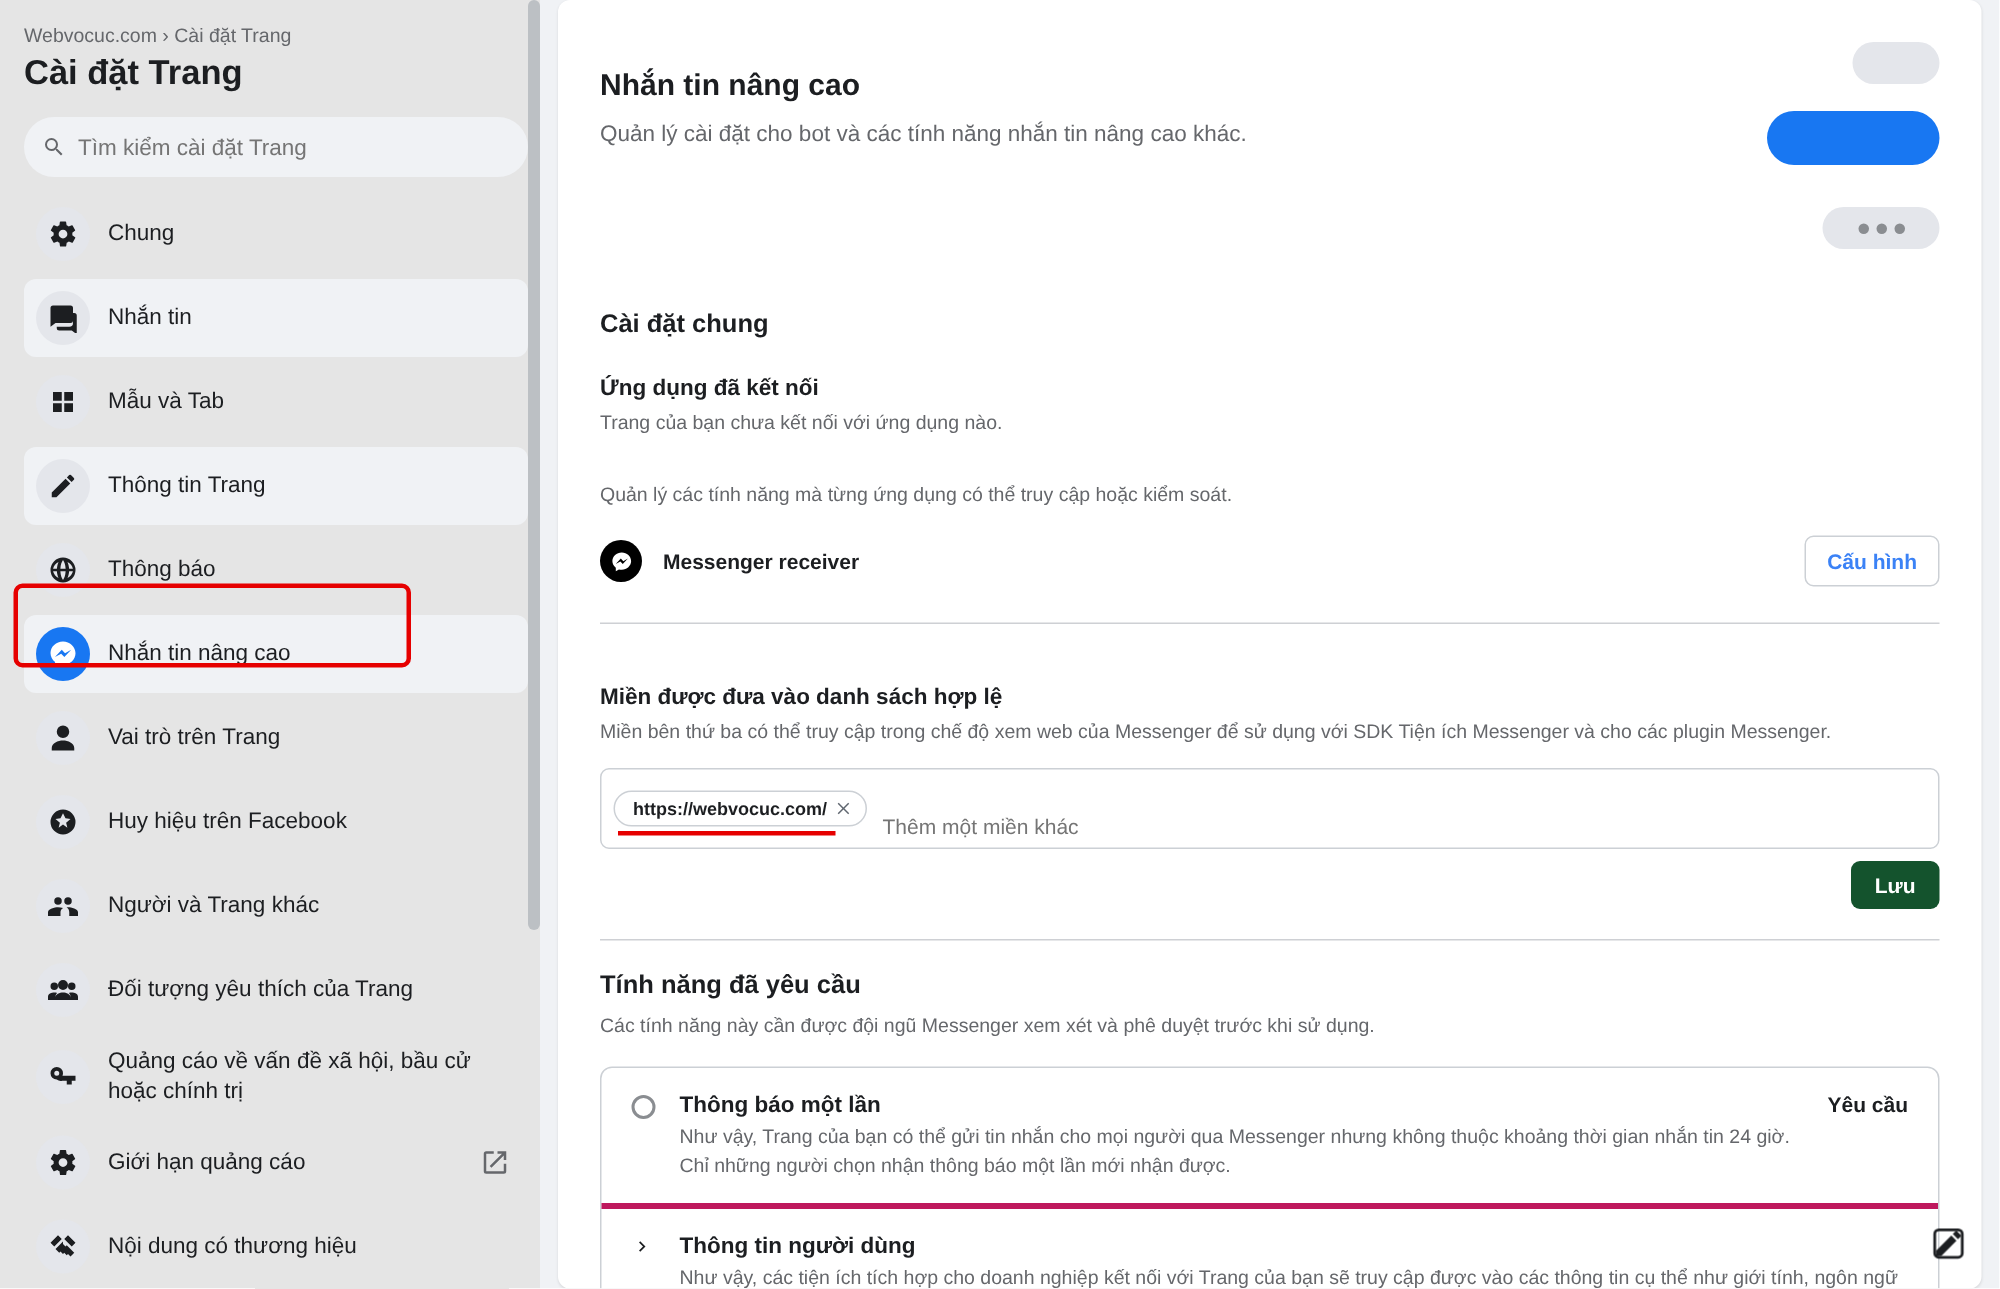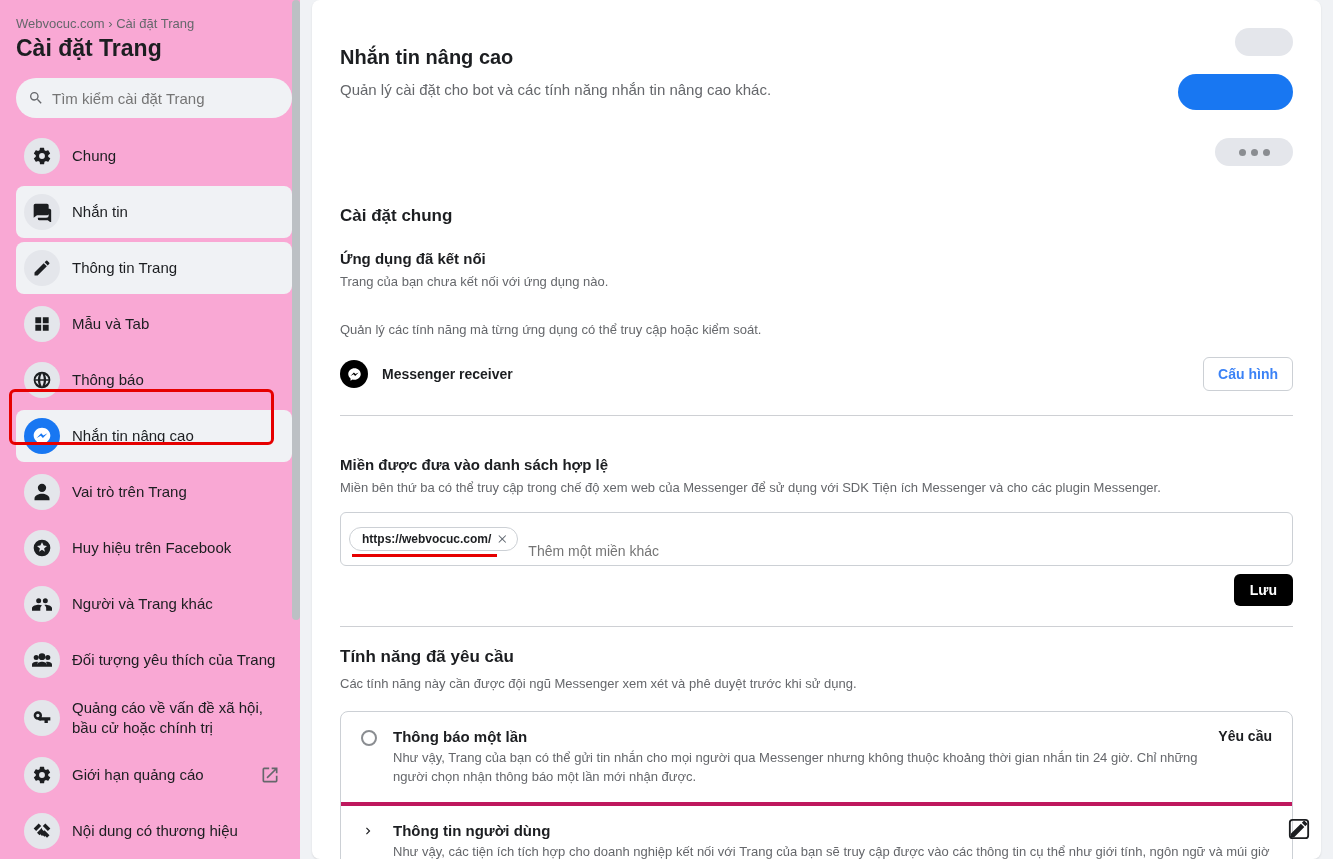--- a/index.html
+++ b/index.html
@@ -1,18 +1,18 @@
 <!DOCTYPE html>
 <html><head>
 <meta charset="utf-8">
 <style>
 * { margin:0; padding:0; box-sizing:border-box; font-family: Helvetica, Arial, sans-serif; }
 body { background:#fff; color:#1c1e21; width:1333px; height:859px; overflow:hidden; position:relative; }
 .layout { display:flex; height:100%; }
-.sidebar { width:300px; height:100%; padding:16px 8px 0 16px; position:relative; background:#f9a8d4; }
+.sidebar { width:360px; height:100%; padding:16px 8px 0 16px; position:relative; background:#e5e5e5; }
 .scrollbar { position:absolute; right:0; top:0; width:8px; height:100%; }
 .scrollbar-thumb { position:absolute; left:0; top:0; width:8px; height:620px; background:#bcc0c4; border-radius:4px; }
 .breadcrumb { font-size:13px; color:#65676b; margin-bottom:4px; }
 .page-title { font-size:23px; font-weight:700; margin-bottom:16px; }
 .search-box { display:flex; align-items:center; background:#f0f2f5; border-radius:50px; padding:0 12px; height:40px; margin-bottom:12px; }
 .search-box svg { width:16px; height:16px; fill:#65676b; flex-shrink:0; }
 .search-box input { border:none; background:transparent; outline:none; font-size:15px; color:#65676b; margin-left:8px; flex:1; }
 .nav { display:flex; flex-direction:column; gap:4px; }
 .nav-item { display:flex; align-items:center; padding:8px; border-radius:8px; cursor:pointer; position:relative; }
 .nav-item.selected { background:#f0f2f5; }
@@ -49,21 +49,21 @@
 .handover-label { font-size:14px; font-weight:600; }
 .btn-outline { background:#fff; border:1px solid #ccd0d5; border-radius:6px; padding:8px 14px; font-size:14px; font-weight:600; color:#3b82f6; cursor:pointer; }
 
 .domain-section { margin-top:40px; }
 .domain-input-wrap { border:1px solid #ccd0d5; border-radius:6px; display:flex; align-items:center; padding:6px 8px; margin-top:14px; }
 .chip { border:1px solid #ccd0d5; border-radius:14px; padding:4px 8px 4px 12px; display:flex; align-items:center; gap:6px; font-size:12px; font-weight:600; position:relative; }
 .chip svg { width:12px; height:12px; fill:#606770; cursor:pointer; }
 .chip-underline { position:absolute; left:2px; right:20px; bottom:-7px; height:3px; background:#e60000; }
 .domain-input { border:none; outline:none; font-size:14px; color:#8a8d91; margin-left:10px; flex:1;margin-top:24px; }
 .save-row { display:flex; justify-content:flex-end; margin-top:8px; }
-.btn-primary { background:#000000; color:#fff; border:none; border-radius:6px; padding:8px 16px; font-size:14px; font-weight:700; cursor:pointer; }
+.btn-primary { background:#14532d; color:#fff; border:none; border-radius:6px; padding:8px 16px; font-size:14px; font-weight:700; cursor:pointer; }
 
 .feature-box { border:1px solid #ccd0d5; border-radius:8px; margin-top:18px; }
 .feature-item { padding:16px 20px; display:flex; gap:16px; align-items:flex-start; border-bottom:4px solid #be185d; }
 .feature-item:last-child { border-bottom:none; }
 .feature-radio { width:16px; height:16px; border:2px solid #8a8d91; border-radius:50%; margin-top:2px; flex-shrink:0; }
 .feature-chevron { width:16px; height:16px; margin-top:2px; flex-shrink:0; }
 .feature-chevron svg { width:14px; height:14px; fill:#1c1e21; }
 .feature-body { flex:1; }
 .feature-title { font-size:15px; font-weight:600; margin-bottom:4px; }
 .feature-desc { font-size:13px; color:#65676b; line-height:1.45; }
@@ -98,35 +98,35 @@
       <div class="nav-item selected">
         <span class="nav-icon">
             <svg viewBox="0 0 24 24">
               <path d="M20 2H4a2 2 0 00-2 2v18l4-4h14a2 2 0 002-2V4a2 2 0 00-2-2zm-3 9h-2v2a1 1 0 11-2 0v-2H7a1 1 0 110-2h6V7a1 1 0 112 0v2h2a1 1 0 110 2z" opacity="0"></path>
               <path d="M20 2H4c-1.1 0-2 .9-2 2v18l4-4h14c1.1 0 2-.9 2-2V4c0-1.1-.9-2-2-2zm-9 11H7v-2h4v2zm6-4H7V7h10v2z" opacity="0"></path>
               <path d="M4 2a2 2 0 00-2 2v15l4-3h12a2 2 0 002-2V4a2 2 0 00-2-2zm17 6h-1v8a3 3 0 01-3 3H7v1a2 2 0 002 2h10l4 3V10a2 2 0 00-2-2z"></path>
             </svg>
           </span>
         <span class="nav-label">Nhắn tin</span>
       </div>
+      <div class="nav-item">
+        <span class="nav-icon">
+            <svg viewBox="0 0 24 24">
+              <path d="M4 4h7v7H4zm9 0h7v7h-7zM4 13h7v7H4zm9 0h7v7h-7z"></path>
+            </svg>
+          </span>
+        <span class="nav-label">Mẫu và Tab</span>
+      </div>
       <div class="nav-item selected">
         <span class="nav-icon">
             <svg viewBox="0 0 24 24">
               <path d="M3 17.25V21h3.75L17.81 9.94l-3.75-3.75L3 17.25zM20.71 7.04a1 1 0 000-1.41l-2.34-2.34a1 1 0 00-1.41 0l-1.83 1.83 3.75 3.75 1.83-1.83z"></path>
             </svg>
           </span>
         <span class="nav-label">Thông tin Trang</span>
-      </div>
-      <div class="nav-item">
-        <span class="nav-icon">
-            <svg viewBox="0 0 24 24">
-              <path d="M4 4h7v7H4zm9 0h7v7h-7zM4 13h7v7H4zm9 0h7v7h-7z"></path>
-            </svg>
-          </span>
-        <span class="nav-label">Mẫu và Tab</span>
       </div>
       <div class="nav-item">
         <span class="nav-icon">
             <svg viewBox="0 0 24 24">
               <path d="M12 2a10 10 0 100 20 10 10 0 000-20zm7.93 9h-3.02a15.7 15.7 0 00-1.3-5.32A8.03 8.03 0 0119.93 11zM12 4c.9 1.3 1.94 3.5 2.1 7H9.9c.16-3.5 1.2-5.7 2.1-7zM4.07 13h3.02c.15 2 .6 3.85 1.3 5.32A8.03 8.03 0 014.07 13zm3.02-2H4.07a8.03 8.03 0 014.32-5.32A15.7 15.7 0 007.09 11zM12 20c-.9-1.3-1.94-3.5-2.1-7h4.2c-.16 3.5-1.2 5.7-2.1 7zm3.61-1.68c.7-1.47 1.15-3.33 1.3-5.32h3.02a8.03 8.03 0 01-4.32 5.32z"></path>
             </svg>
           </span>
         <span class="nav-label">Thông báo</span>
       </div>
       <div class="nav-item selected">

